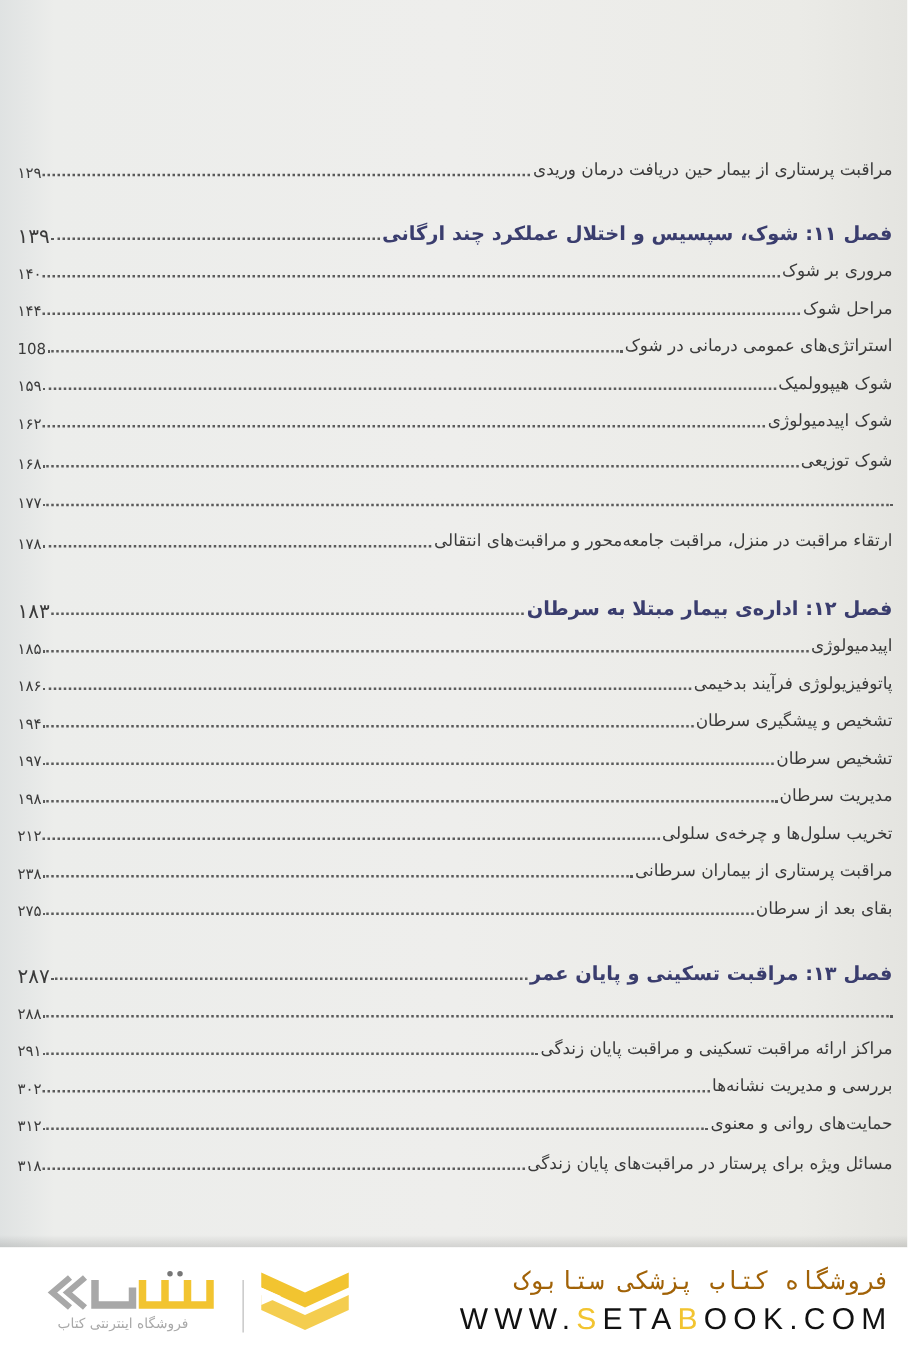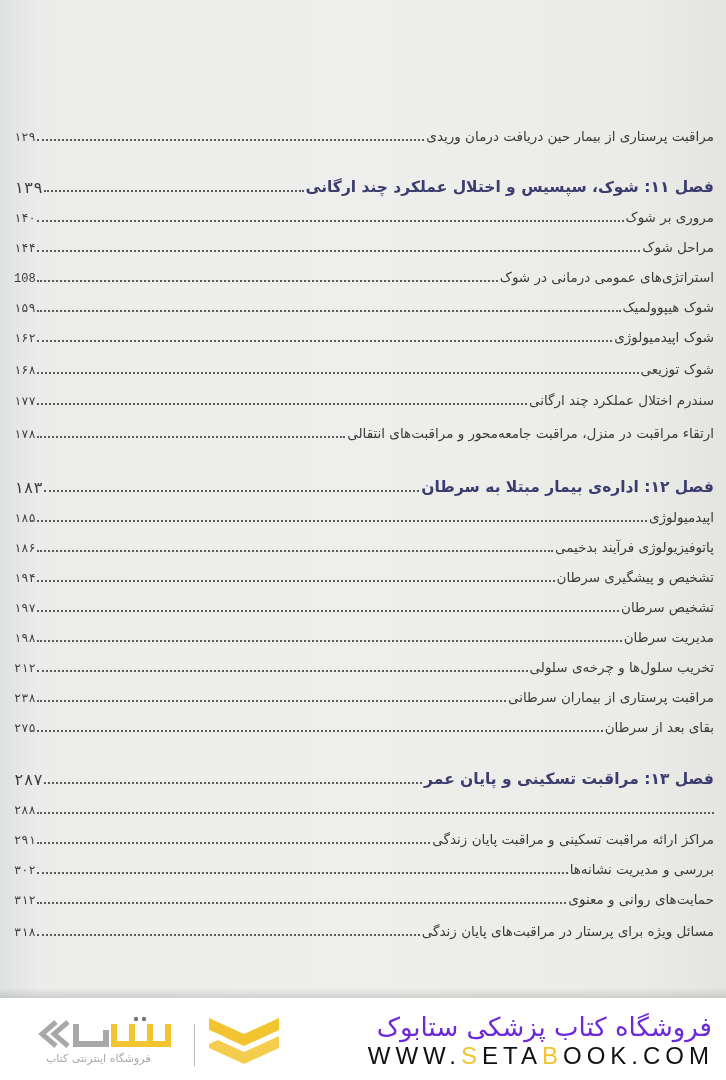--- a/index.html
+++ b/index.html
@@ -45,43 +45,43 @@
       margin-bottom: 5px;
     }
     .toc-page {
       direction: rtl;
       color: #3b3b3b;
       font-size: 12px;
       line-height: 16px;
       min-width: 20px;
       text-align: left;
       padding-right: 1px;
-      font-family: Liberation Mono, monospace;
     }
     .chapter .toc-title {
       font-weight: bold;
       font-size: 15.5px;
       color: #3a3d6e;
       text-align: right;
     }
     .chapter .toc-page { font-size: 16px; }
 
     
     .footer {
       position: absolute;
       left: 0; top: 998px;
       width: 726px; height: 82px;
       background: #ffffff;
     }
     .store-name {
       position: absolute;
       right: 14px; top: 14px;
       direction: rtl;
-      font-size: 26px;
-      color: #6d28d9;
+      font-size: 20px;
+      color: #a16207;
+      font-family: Liberation Mono, monospace;
     }
     .store-url {
       position: absolute;
       right: 12px; top: 44px;
       font-family: "Liberation Sans", sans-serif;
       font-size: 24px;
       letter-spacing: 5px;
       color: #111;
     }
     .store-url .hl { color: #f2c430; }
@@ -148,21 +148,20 @@
         <span class="toc-title">شوک اپیدمیولوژی</span>
         <span class="toc-leader"></span>
         <span class="toc-page">۱۶۲</span>
       </div>
       <div class="toc-row" style="top: 355px; width: 700px;">
         <span class="toc-title">شوک توزیعی</span>
         <span class="toc-leader"></span>
         <span class="toc-page">۱۶۸</span>
       </div>
       <div class="toc-row" style="top: 386px; width: 700px;">
-        <span class="toc-title">سندرم اختلال عملکرد چند ارگانی</span>
         <span class="toc-leader"></span>
         <span class="toc-page">۱۷۷</span>
       </div>
       <div class="toc-row" style="top: 419px; width: 700px;">
         <span class="toc-title">ارتقاء مراقبت در منزل، مراقبت جامعه‌محور و مراقبت‌های انتقالی</span>
         <span class="toc-leader"></span>
         <span class="toc-page">۱۷۸</span>
       </div>
       <div class="toc-row chapter" style="top: 473px; width: 700px;">
         <span class="toc-title">فصل ۱۲: اداره‌ی بیمار مبتلا به سرطان</span>

